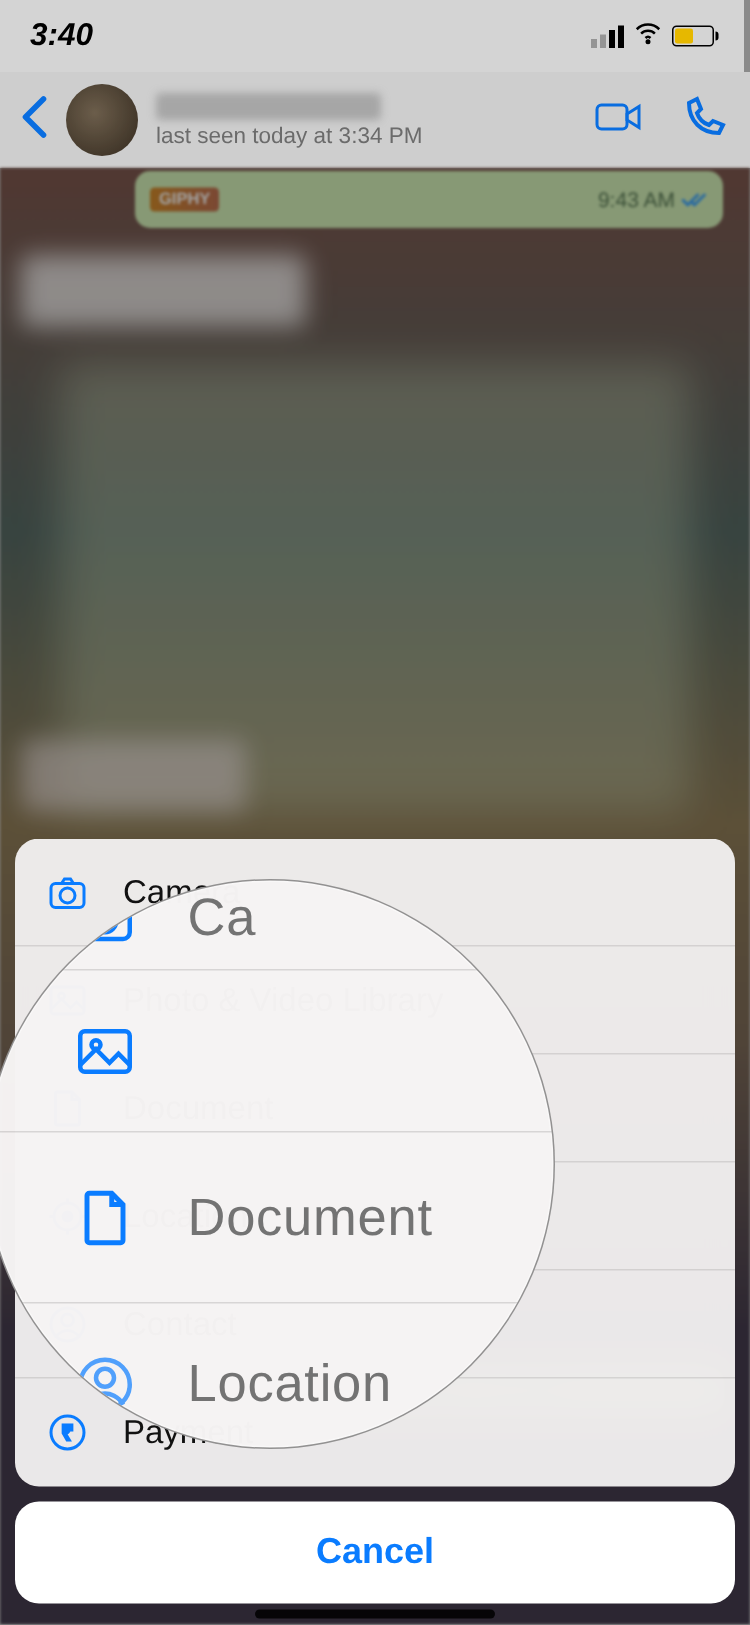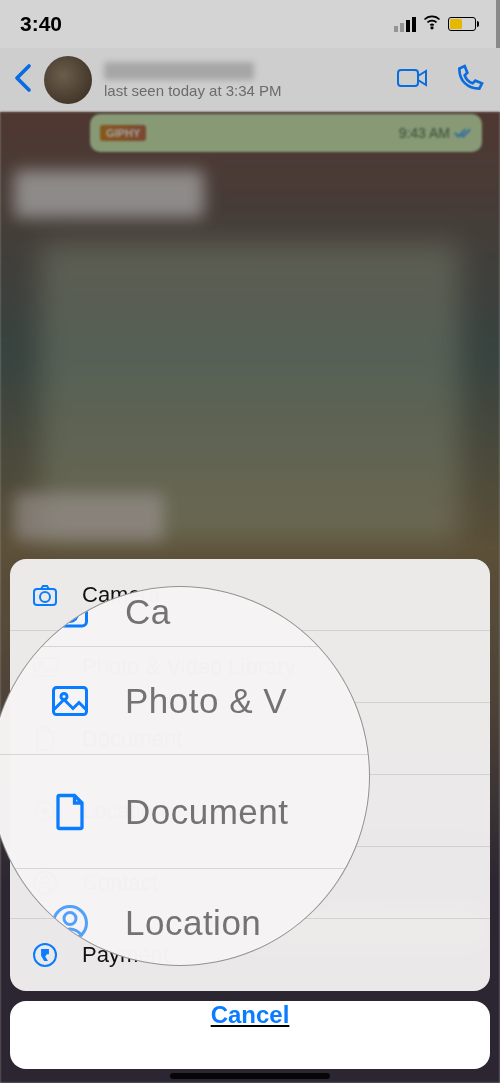--- a/index.html
+++ b/index.html
@@ -1,20 +1,20 @@
 <!DOCTYPE html>
 <html><head>
 <meta charset="utf-8">
 <style>
   * { box-sizing: border-box; margin: 0; padding: 0; }
   html, body { width: 500px; height: 1083px; overflow: hidden; font-family: -apple-system, "Helvetica Neue", Arial, sans-serif; }
   body { background: #8a8a8a; position: relative; }
 
   
-  .statusbar { position: absolute; top:0; left:0; right:4px; height:48px; display:flex; align-items:center; justify-content:space-between; padding:0 20px; background: rgba(245,245,245,0.9); filter: brightness(0.9);}
+  .statusbar { position: absolute; top:0; left:0; right:4px; height:48px; display:flex; align-items:center; justify-content:space-between; padding:0 20px; background: rgba(245,245,245,0.9); filter: brightness(0.9); font-style: italic;}
   .sb-time { font-weight:700; font-size:21px; color:#000; }
   .sb-icons { display:flex; align-items:center; gap:6px; }
   .sb-bars { display:flex; align-items:flex-end; gap:2px; }
   .sb-bars span { width:4px; background:#000; display:block; }
   .sb-bars span:nth-child(1){height:6px;opacity:.3;}
   .sb-bars span:nth-child(2){height:9px;opacity:.3;}
   .sb-bars span:nth-child(3){height:12px;}
   .sb-bars span:nth-child(4){height:15px;}
   .wifi svg{width:20px;height:20px;}
   .battery { width:28px; height:14px; border:1.5px solid #000; border-radius:3px; position:relative; }
@@ -47,21 +47,21 @@
   .bottom-bubble{position:absolute;bottom:140px;right:18px;left:120px;height:32px;background:#c8e8b0;border-radius:10px;filter:brightness(.7);display:flex;align-items:center;justify-content:center;font-size:14px;color:#5a6a55;}
 
   
   .sheet-wrap { position:absolute; left:10px; right:10px; bottom:14px; }
   .sheet { background:rgba(242,240,240,0.96); border-radius:16px; overflow:hidden; backdrop-filter: blur(10px);}
   .sheet-row { display:flex; align-items:center; height:72px; padding:0 20px; gap:22px; border-bottom:1px solid rgba(0,0,0,0.1); }
   .sheet-row:last-child{border-bottom:none;}
   .sheet-row .ico { width:30px; display:flex; justify-content:center;}
   .sheet-row .ico svg{width:28px;height:28px;}
   .sheet-row .lbl { font-size:22px; color:#111; }
-  .cancel { margin-top:10px; background:#fff; border-radius:16px; height:68px; display:flex; align-items:flex-start; justify-content:center;text-decoration:underline; }
+  .cancel { margin-top:10px; background:#fff; border-radius:16px; height:68px; display:flex; align-items:center; justify-content:center; }
   .cancel .lbl { font-size:24px; font-weight:600; color:#0a7cff; }
 
   
   .magnifier {
     position:absolute;
     width:380px; height:380px;
     left:-10px; top:586px;
     border-radius:50%;
     border:1.5px solid rgba(80,80,80,0.6);
     overflow:hidden;
@@ -230,21 +230,20 @@
       <span class="lbl">Ca</span>
     </div>
     <div class="mag-row r2">
       <span class="ico">
         <svg viewBox="0 0 28 28" fill="none" stroke="#0a7cff" stroke-width="2">
             <rect x="3" y="5" width="22" height="18" rx="2"></rect>
             <circle cx="10" cy="11" r="2"></circle>
             <path d="M3 20l7-7 6 6 4-4 5 5"></path>
           </svg>
       </span>
-      <span class="lbl">Photo &amp; V</span>
     </div>
     <div class="mag-row r3">
       <span class="ico">
         <svg viewBox="0 0 28 28" fill="none" stroke="#0a7cff" stroke-width="2.2">
             <path d="M7 3h10l5 5v16a1 1 0 0 1-1 1H7a1 1 0 0 1-1-1V4a1 1 0 0 1 1-1z"></path>
             <path d="M17 3v5h5"></path>
           </svg>
       </span>
       <span class="lbl">Document</span>
     </div>

